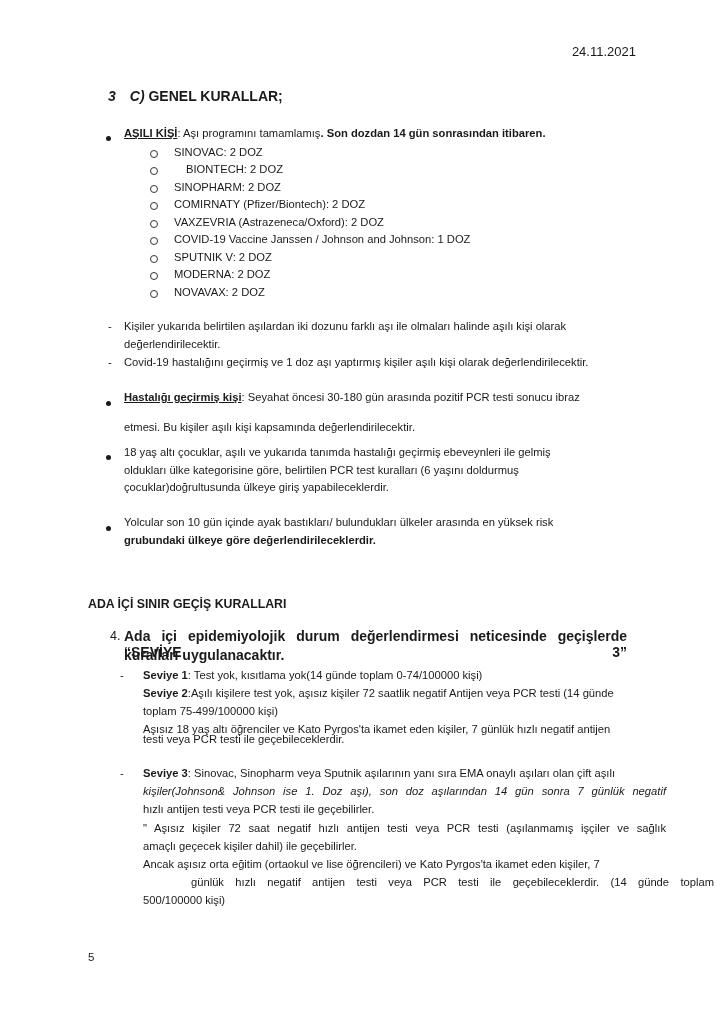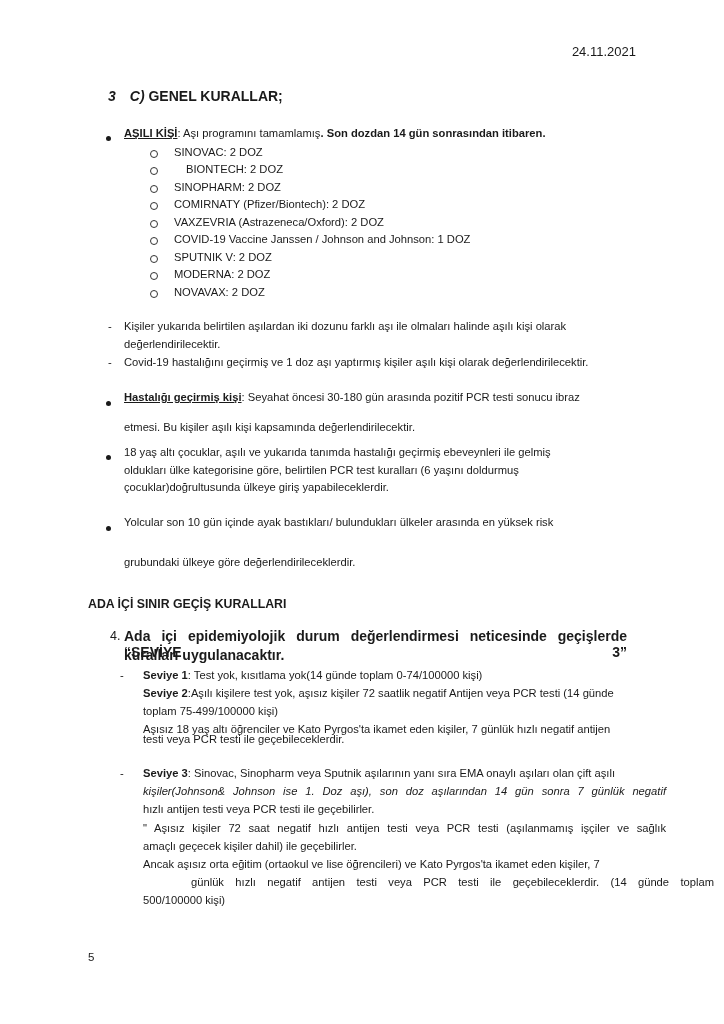--- a/index.html
+++ b/index.html
@@ -78,21 +78,21 @@
   </div>
   <div class="line" style="top:385px;margin-top:36px;">etmesi. Bu kişiler aşılı kişi kapsamında değerlendirilecektir.</div>
 
   <div class="abs bullet" style="top:450px;"><span class="dot"></span></div>
   <div class="line" style="top:446px;">18 yaş altı çocuklar, aşılı ve yukarıda tanımda hastalığı geçirmiş ebeveynleri ile gelmiş</div>
   <div class="line" style="top:464px;">oldukları ülke kategorisine göre, belirtilen PCR test kuralları (6 yaşını doldurmuş</div>
   <div class="line" style="top:481px;">çocuklar)doğrultusunda ülkeye giriş yapabileceklerdir.</div>
 
   <div class="abs bullet" style="top:521px;"><span class="dot"></span></div>
   <div class="line" style="top:516px;">Yolcular son 10 gün içinde ayak bastıkları/ bulundukları ülkeler arasında en yüksek risk</div>
-  <div class="line" style="top:556px;">grubundaki ülkeye göre değerlendirileceklerdir.</div>
+  <div class="line" style="top:534px;font-weight:bold;">grubundaki ülkeye göre değerlendirileceklerdir.</div>
 
   <div class="abs h2">ADA İÇİ SINIR GEÇİŞ KURALLARI</div>
 
   <div class="abs p4num" style="top:629px;">4.</div>
   <div class="abs p4 justify" style="top:628px; width:503px;">Ada içi epidemiyolojik durum değerlendirmesi neticesinde geçişlerde “SEVİYE 3”</div>
   <div class="abs p4" style="top:647px;">kuralları uygulanacaktır.</div>
 
   <div class="dash2" style="top:669px;">-</div>
   <div class="indent2" style="top:669px;">
     <span class="b">Seviye 1</span><span>: Test yok, kısıtlama yok(14 günde toplam 0-74/100000 kişi)</span>

